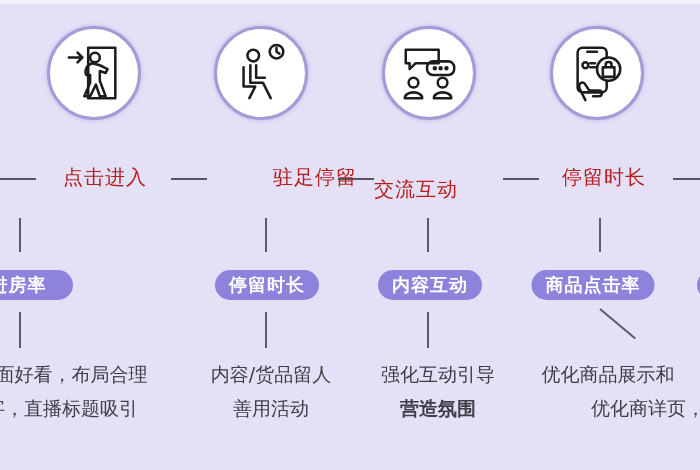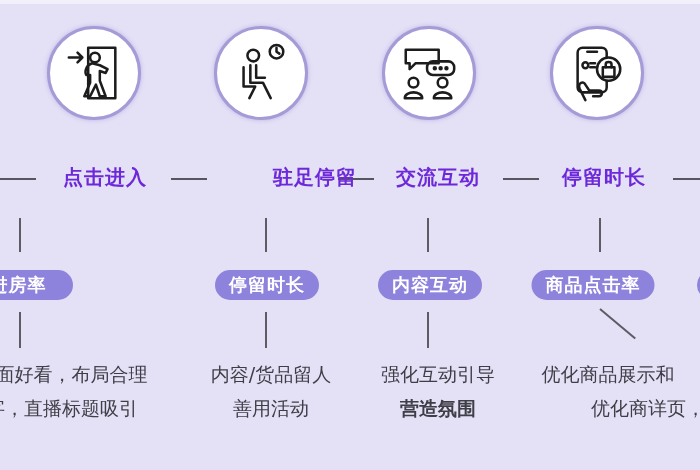--- a/index.html
+++ b/index.html
@@ -15,22 +15,22 @@
     }
     .icon-circle {
       position: absolute; width: 94px; height: 94px; border-radius: 50%;
       background: #ffffff; border: 3px solid #a59bd6;
       box-sizing: border-box;
       display: flex; align-items: center; justify-content: center;
       box-shadow: 0 0 4px rgba(120,100,200,0.35);
     }
     .icon-circle svg { width: 62px; height: 62px; }
     .step-title {
-      position: absolute; top: 164px; font-size: 20px; color: #6d28d9;
-      font-weight: bold; white-space: nowrap; transform: translateX(-50%);
+      position: absolute; top: 164px; font-size: 20px; color: #b91c1c;
+      font-weight: normal; white-space: nowrap; transform: translateX(-50%);
       letter-spacing: 1px;
     }
     .dash {
       position: absolute; top: 178px; height: 2px; background: #56565e;
     }
     .vline {
       position: absolute; width: 2px; background: #5c5c64;
     }
     .pill {
       position: absolute; top: 270px; height: 30px; border-radius: 15px;
@@ -98,21 +98,21 @@
 </div>
 
 <div class="dash" style="left:0px; width:36px;"></div>
 <div class="dash" style="left:171px; width:36px;"></div>
 <div class="dash" style="left:338px; width:36px;"></div>
 <div class="dash" style="left:503px; width:36px;"></div>
 <div class="dash" style="left:673px; width:27px;"></div>
 
 <div class="step-title" style="left:105px;">点击进入</div>
 <div class="step-title" style="left:271px;margin-left:44px;">驻足停留</div>
-<div class="step-title" style="left:438px;">交流互动</div>
+<div class="step-title" style="left:416px;margin-top:12px;">交流互动</div>
 <div class="step-title" style="left:604px;">停留时长</div>
 
 <div class="vline" style="left:19px; top:218px; height:34px;"></div>
 <div class="vline" style="left:265px; top:218px; height:34px;"></div>
 <div class="vline" style="left:427px; top:218px; height:34px;"></div>
 <div class="vline" style="left:599px; top:218px; height:34px;"></div>
 
 <div class="pill" style="left:18px; width:110px; box-sizing:border-box;">进房率</div>
 <div class="pill" style="left:267px;">停留时长</div>
 <div class="pill" style="left:430px;">内容互动</div>

